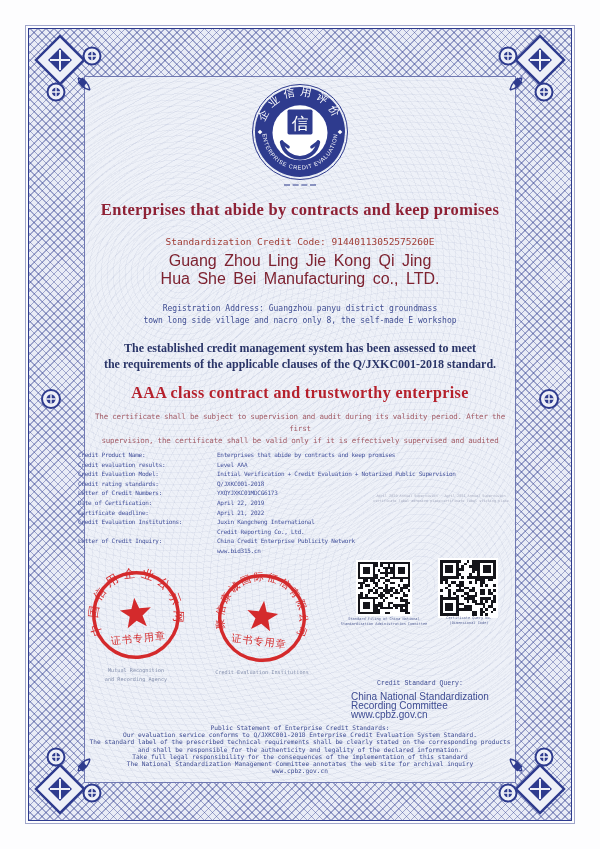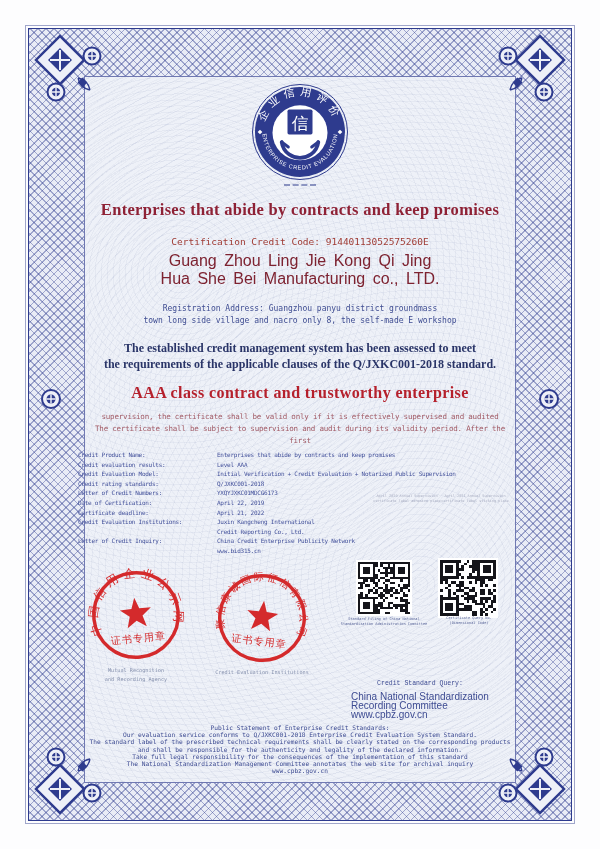--- a/index.html
+++ b/index.html
@@ -138,37 +138,37 @@
       <rect x="106" y="58" width="4" height="4" transform="rotate(45 108 60)" fill="#fff"></rect>
       <rect x="45" y="33" width="30" height="30" rx="2" fill="#2e3b8e"></rect>
       <text x="60" y="56" text-anchor="middle" fill="#fff" font-size="20" font-family="DejaVu Sans, sans-serif">信</text>
       <path d="M38 72 C40 86 52 91 60 91 C68 91 80 86 82 72" stroke="#2e3b8e" stroke-width="4.5" fill="none" stroke-linecap="round"></path>
       <path d="M38 72 L46 78 M82 72 L74 78" stroke="#2e3b8e" stroke-width="3.5" stroke-linecap="round"></path>
     </svg>
 
     <div class="abs logo-divider"></div>
 
     <div class="abs ctr title">Enterprises that abide by contracts and keep promises</div>
-    <div class="abs ctr orgcode">Certification Credit Code: 91440113052575260E</div>
+    <div class="abs ctr orgcode">Standardization Credit Code: 91440113052575260E</div>
     <div class="abs ctr company">
       <div>Guang Zhou Ling Jie Kong Qi Jing</div>
       <div>Hua She Bei Manufacturing co., LTD.</div>
     </div>
     <div class="abs ctr address">
       <div>Registration Address: Guangzhou panyu district groundmass</div>
       <div>town long side village and nacro only 8, the self-made E workshop</div>
     </div>
     <div class="abs ctr statement">
       <div>The established credit management system has been assessed to meet</div>
       <div>the requirements of the applicable clauses of the Q/JXKC001-2018 standard.</div>
     </div>
     <div class="abs ctr grade">AAA class contract and trustworthy enterprise</div>
     <div class="abs ctr supervision">
+      <div>The certificate shall be subject to supervision and audit during its validity period. After the first</div>
       <div>supervision, the certificate shall be valid only if it is effectively supervised and audited</div>
-      <div>The certificate shall be subject to supervision and audit during its validity period. After the first</div>
     </div>
 
     <div class="abs details">
       <div class="drow">
           <span class="dlabel">Credit Product Name:</span>
           <span class="dvalue">Enterprises that abide by contracts and keep promises</span>
         </div>
       <div class="drow">
           <span class="dlabel">Credit evaluation results:</span>
           <span class="dvalue">Level AAA</span>

